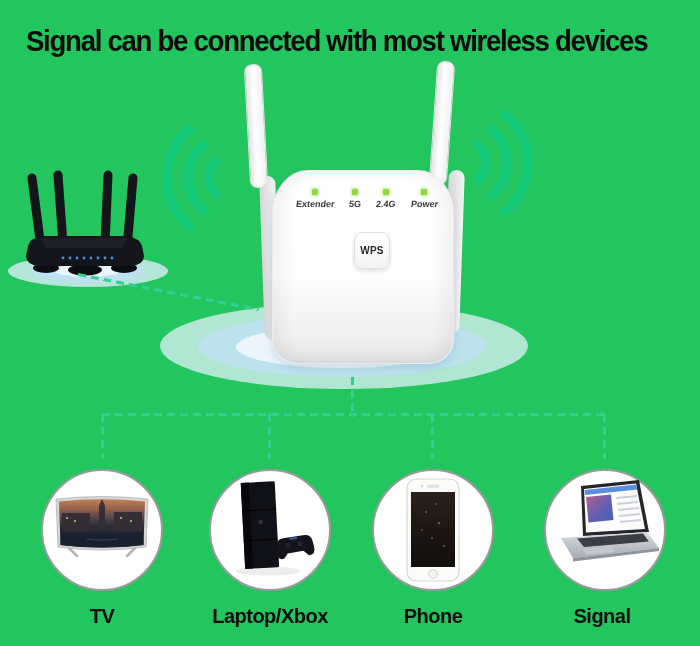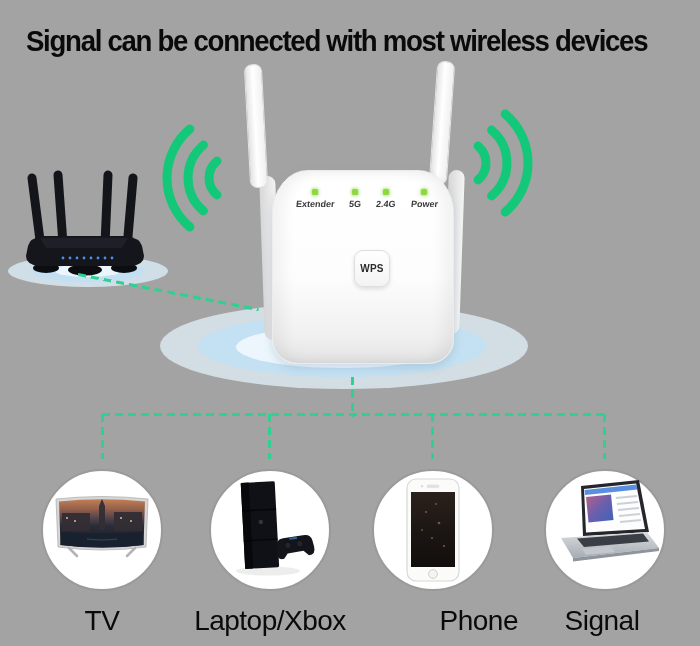--- a/index.html
+++ b/index.html
@@ -1,17 +1,17 @@
 <!DOCTYPE html>
 <html style="--signal-green: #13c878; --dash-green: #2fd092; --led-green: #8fd83f; --ripple-blue: #bfe1f5; --router-black: #14151a; --text-black: #0a0a0a;"><head>
 <meta charset="utf-8">
 <style>
   html,body{margin:0;padding:0;}
   body{font-family:"Liberation Sans",sans-serif;background:#ffffff;}
-  #stage{position:relative;width:700px;height:646px;background:#a3a3a3;overflow:hidden;}
+  #stage{position:relative;width:700px;height:646px;background:#22c55e;overflow:hidden;}
 
   
   .title{position:absolute;left:26px;top:4px;font-size:30px;font-weight:700;
     letter-spacing:-1.4px;color:var(--text-black,#0a0a0a);white-space:nowrap;
     transform:scaleX(.92);transform-origin:left top;}
 
   
   .ripple{position:absolute;border-radius:50%;}
   .rip-ext-1{left:160px;top:303px;width:368px;height:86px;background:#e2f1fa;opacity:.75;}
   .rip-ext-2{left:198px;top:315px;width:288px;height:62px;background:#bfe1f5;opacity:.8;}
@@ -54,32 +54,32 @@
     border:1px solid #ebebeb;
     border-radius:36px 36px 26px 26px / 44px 44px 24px 24px;
     box-shadow:inset -10px 0 14px rgba(0,0,0,.05), inset 10px 0 14px rgba(0,0,0,.05),
       0 4px 8px rgba(110,140,170,.25);}
   .led-row{position:absolute;left:296px;top:189px;width:142px;display:flex;justify-content:space-between;}
   .led-item{display:flex;flex-direction:column;align-items:center;}
   .led{width:6px;height:6px;border-radius:1.5px;background:var(--led-green,#8fd83f);
     box-shadow:0 0 3px 1px rgba(160,225,110,.8);}
   .led-label{margin-top:4px;font-size:9px;font-weight:700;color:#3a3a3a;
     white-space:nowrap;transform:skewX(-6deg);}
-  .wps{position:absolute;left:354px;top:250px;width:34px;height:35px;border-radius:9px;
+  .wps{position:absolute;left:354px;top:232px;width:34px;height:35px;border-radius:9px;
     background:linear-gradient(180deg,#ffffff,#f3f3f3);border:1px solid #dedede;
     box-shadow:0 2px 4px rgba(0,0,0,.12);display:flex;align-items:center;justify-content:center;
     font-size:10px;font-weight:700;color:#2b2b2b;letter-spacing:.2px;}
 
   
   .circle{position:absolute;width:122px;height:122px;border:2px solid #9a9a9a;border-radius:50%;
     top:469px;background:#fff;display:flex;align-items:center;justify-content:center;box-sizing:border-box;}
   .c1{left:41px;} .c2{left:209px;} .c3{left:372px;} .c4{left:544px;}
   .dev-label{position:absolute;top:605px;width:170px;text-align:center;
-    font-size:28px;font-weight:400;color:var(--text-black,#0a0a0a);letter-spacing:-.5px;}
-  .l1{left:17px;} .l2{left:185px;} .l3{left:348px;text-align:right;} .l4{left:517px;}
+    font-size:20px;font-weight:700;color:var(--text-black,#0a0a0a);letter-spacing:-.5px;}
+  .l1{left:17px;} .l2{left:185px;} .l3{left:348px;} .l4{left:517px;}
 </style>
 </head>
 <body>
 
 <div id="stage">
 
   <h1 class="title">Signal can be connected with most wireless devices</h1>
 
   <div class="ripple rip-rt-1"></div>
   <div class="ripple rip-rt-2"></div>

